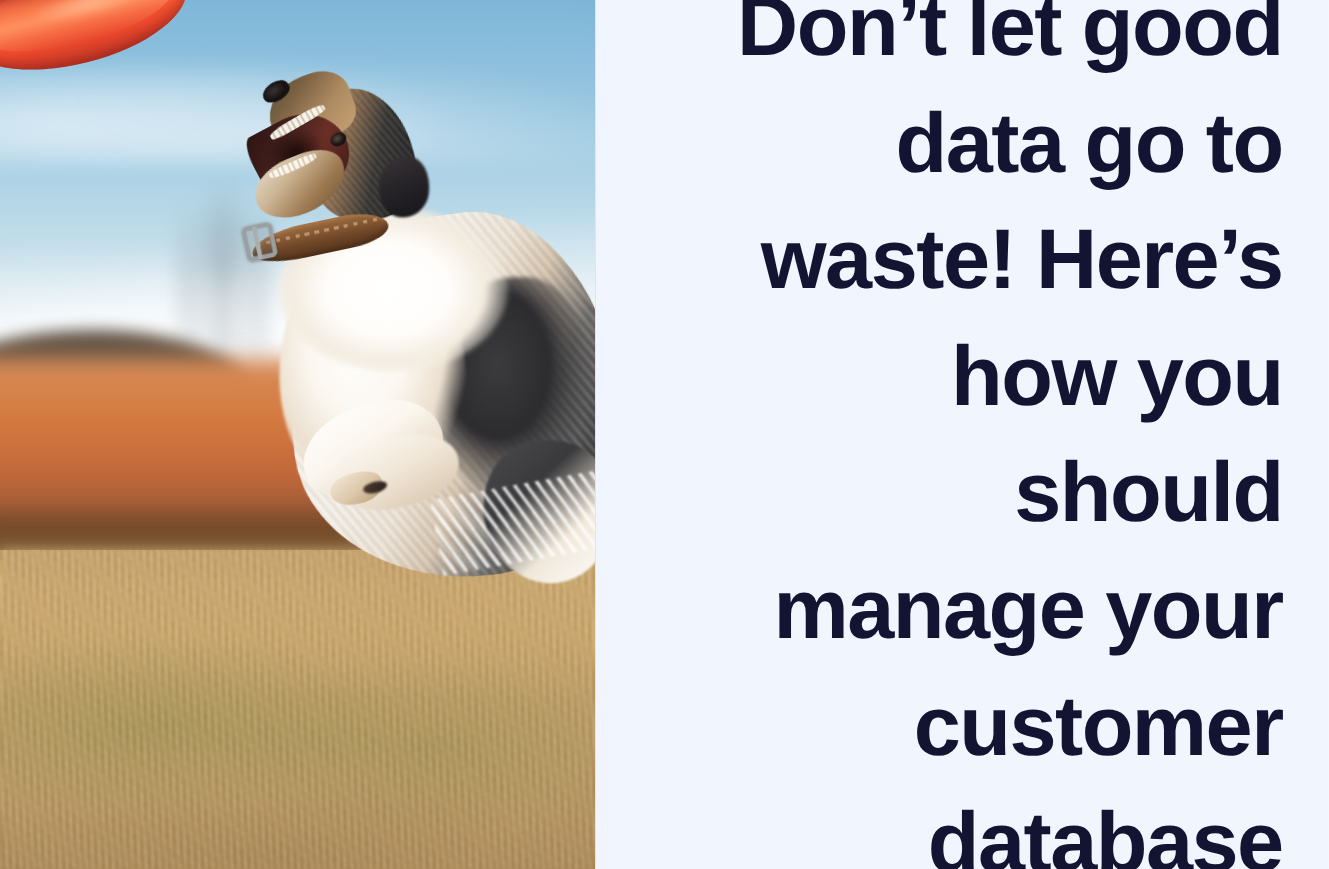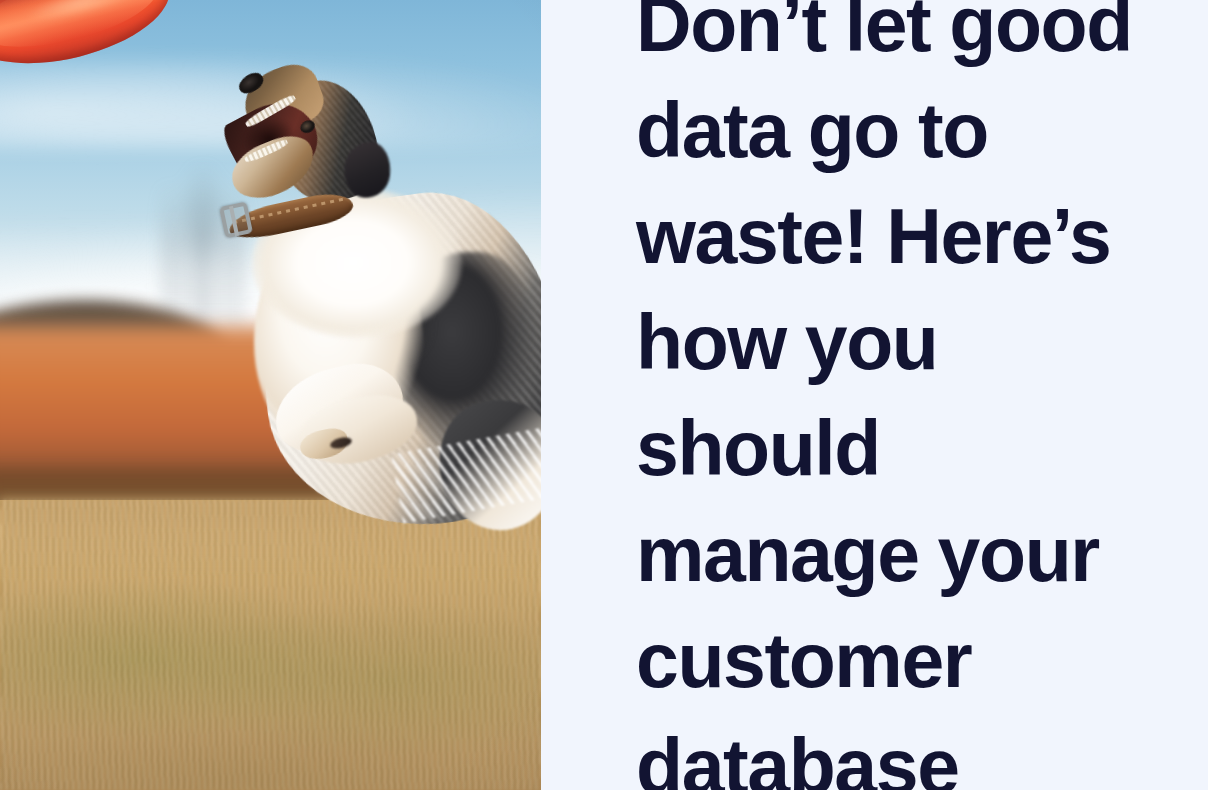--- a/index.html
+++ b/index.html
@@ -12,20 +12,21 @@
     background: #ffffff;
     font-family: "Liberation Sans", "DejaVu Sans", sans-serif;
   }
 
   .hero {
     position: relative;
     width: 972px;
     height: 790px;
     display: flex;
     background: #404040;
+    text-align: right;
   }
 
   
   .photo-panel {
     position: relative;
     width: 541px;
     height: 790px;
     overflow: hidden;
     flex: 0 0 541px;
     background: #8fbedc;

